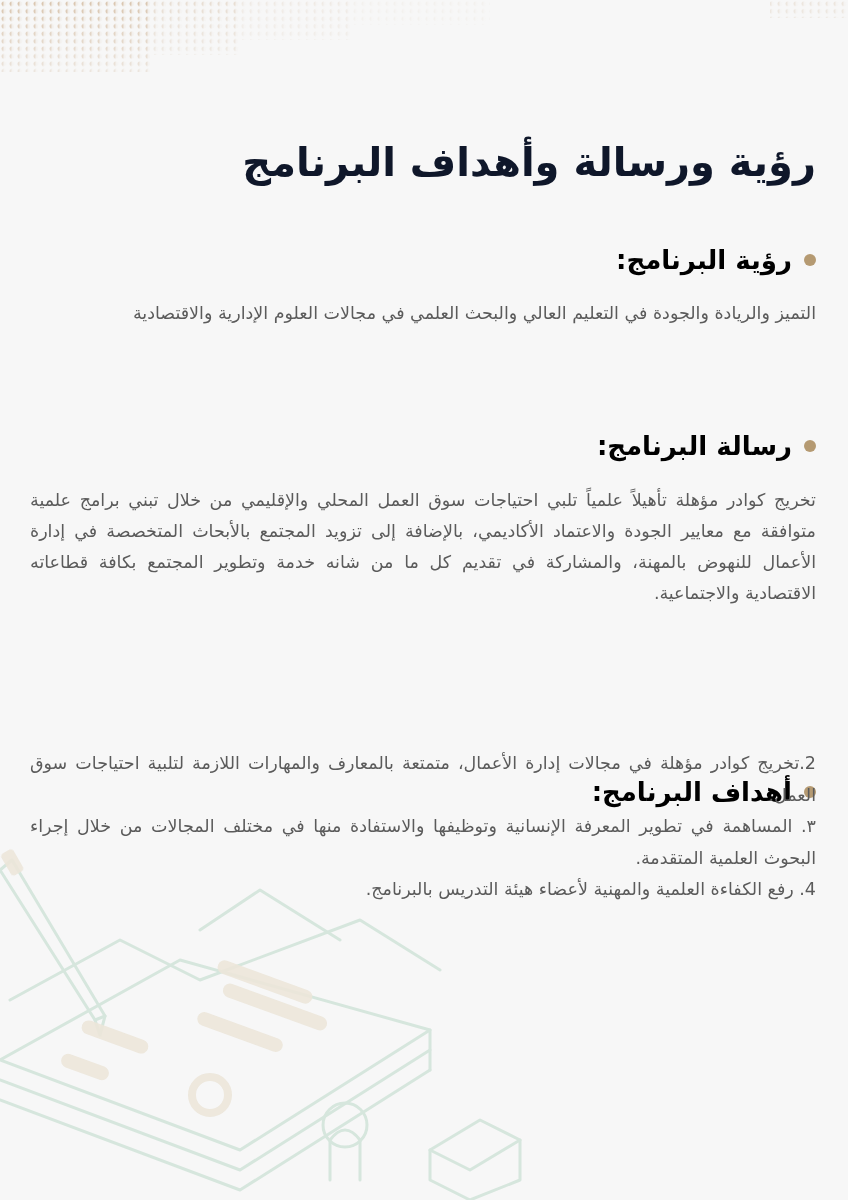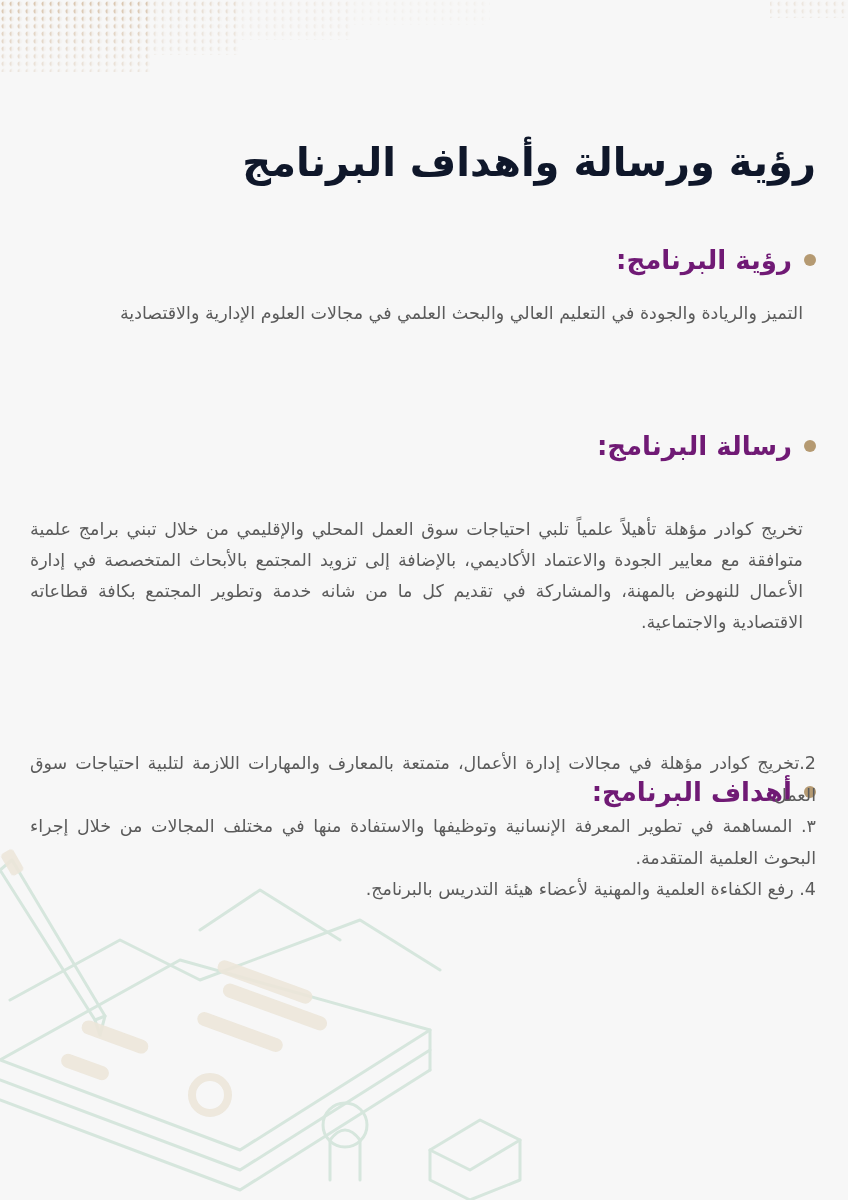--- a/index.html
+++ b/index.html
@@ -33,24 +33,24 @@
       position: absolute; right: 0;
       display: flex; align-items: center; gap: 12px;
       flex-direction: row;
     }
     .bullet {
       width: 12px; height: 12px; border-radius: 50%;
       background: #b59a72; flex: none;
     }
     .section-title {
       font-weight: bold; font-size: 26px; line-height: 40px;
-      color: #701a75; white-space: nowrap; text-align: center;
+      color: #000000; white-space: nowrap; text-align: center;
     }
     .para {
-      position: absolute; right: 13px; left: 0;
+      position: absolute; right: 0; left: 0;
       font-size: 17.5px; line-height: 31px; color: #5b5b5b;
       text-align: justify; text-align-last: right;
     }
     .goals {
       position: absolute; right: 0; left: 0; top: 748px;
       list-style: none;
     }
     .goals li {
       font-size: 17.5px; line-height: 31.5px; color: #5b5b5b;
       text-align: justify; text-align-last: right;
@@ -137,21 +137,21 @@
   <div class="section-head" style="top:240px;">
     <span class="bullet"></span>
     <h2 class="section-title">رؤية البرنامج:</h2>
   </div>
   <p class="para" style="top:298px;">التميز والريادة والجودة في التعليم العالي والبحث العلمي في مجالات العلوم الإدارية والاقتصادية</p>
 
   <div class="section-head" style="top:426px;">
     <span class="bullet"></span>
     <h2 class="section-title">رسالة البرنامج:</h2>
   </div>
-  <p class="para" style="top:485px;margin-top:29px;">تخريج كوادر مؤهلة تأهيلاً علمياً تلبي احتياجات سوق العمل المحلي والإقليمي من خلال تبني برامج علمية متوافقة مع معايير الجودة والاعتماد الأكاديمي، بالإضافة إلى تزويد المجتمع بالأبحاث المتخصصة في إدارة الأعمال للنهوض بالمهنة، والمشاركة في تقديم كل ما من شانه خدمة وتطوير المجتمع بكافة قطاعاته الاقتصادية والاجتماعية.</p>
+  <p class="para" style="top:485px;">تخريج كوادر مؤهلة تأهيلاً علمياً تلبي احتياجات سوق العمل المحلي والإقليمي من خلال تبني برامج علمية متوافقة مع معايير الجودة والاعتماد الأكاديمي، بالإضافة إلى تزويد المجتمع بالأبحاث المتخصصة في إدارة الأعمال للنهوض بالمهنة، والمشاركة في تقديم كل ما من شانه خدمة وتطوير المجتمع بكافة قطاعاته الاقتصادية والاجتماعية.</p>
 
   <div class="section-head" style="top:724px;margin-top:48px;">
     <span class="bullet"></span>
     <h2 class="section-title">أهداف البرنامج:</h2>
   </div>
   <ol class="goals">
     <li>2.تخريج كوادر مؤهلة في مجالات إدارة الأعمال، متمتعة بالمعارف والمهارات اللازمة لتلبية احتياجات سوق العمل.</li>
     <li>٣. المساهمة في تطوير المعرفة الإنسانية وتوظيفها والاستفادة منها في مختلف المجالات من خلال إجراء البحوث العلمية المتقدمة.</li>
     <li>4. رفع الكفاءة العلمية والمهنية لأعضاء هيئة التدريس بالبرنامج.</li>
   </ol>

